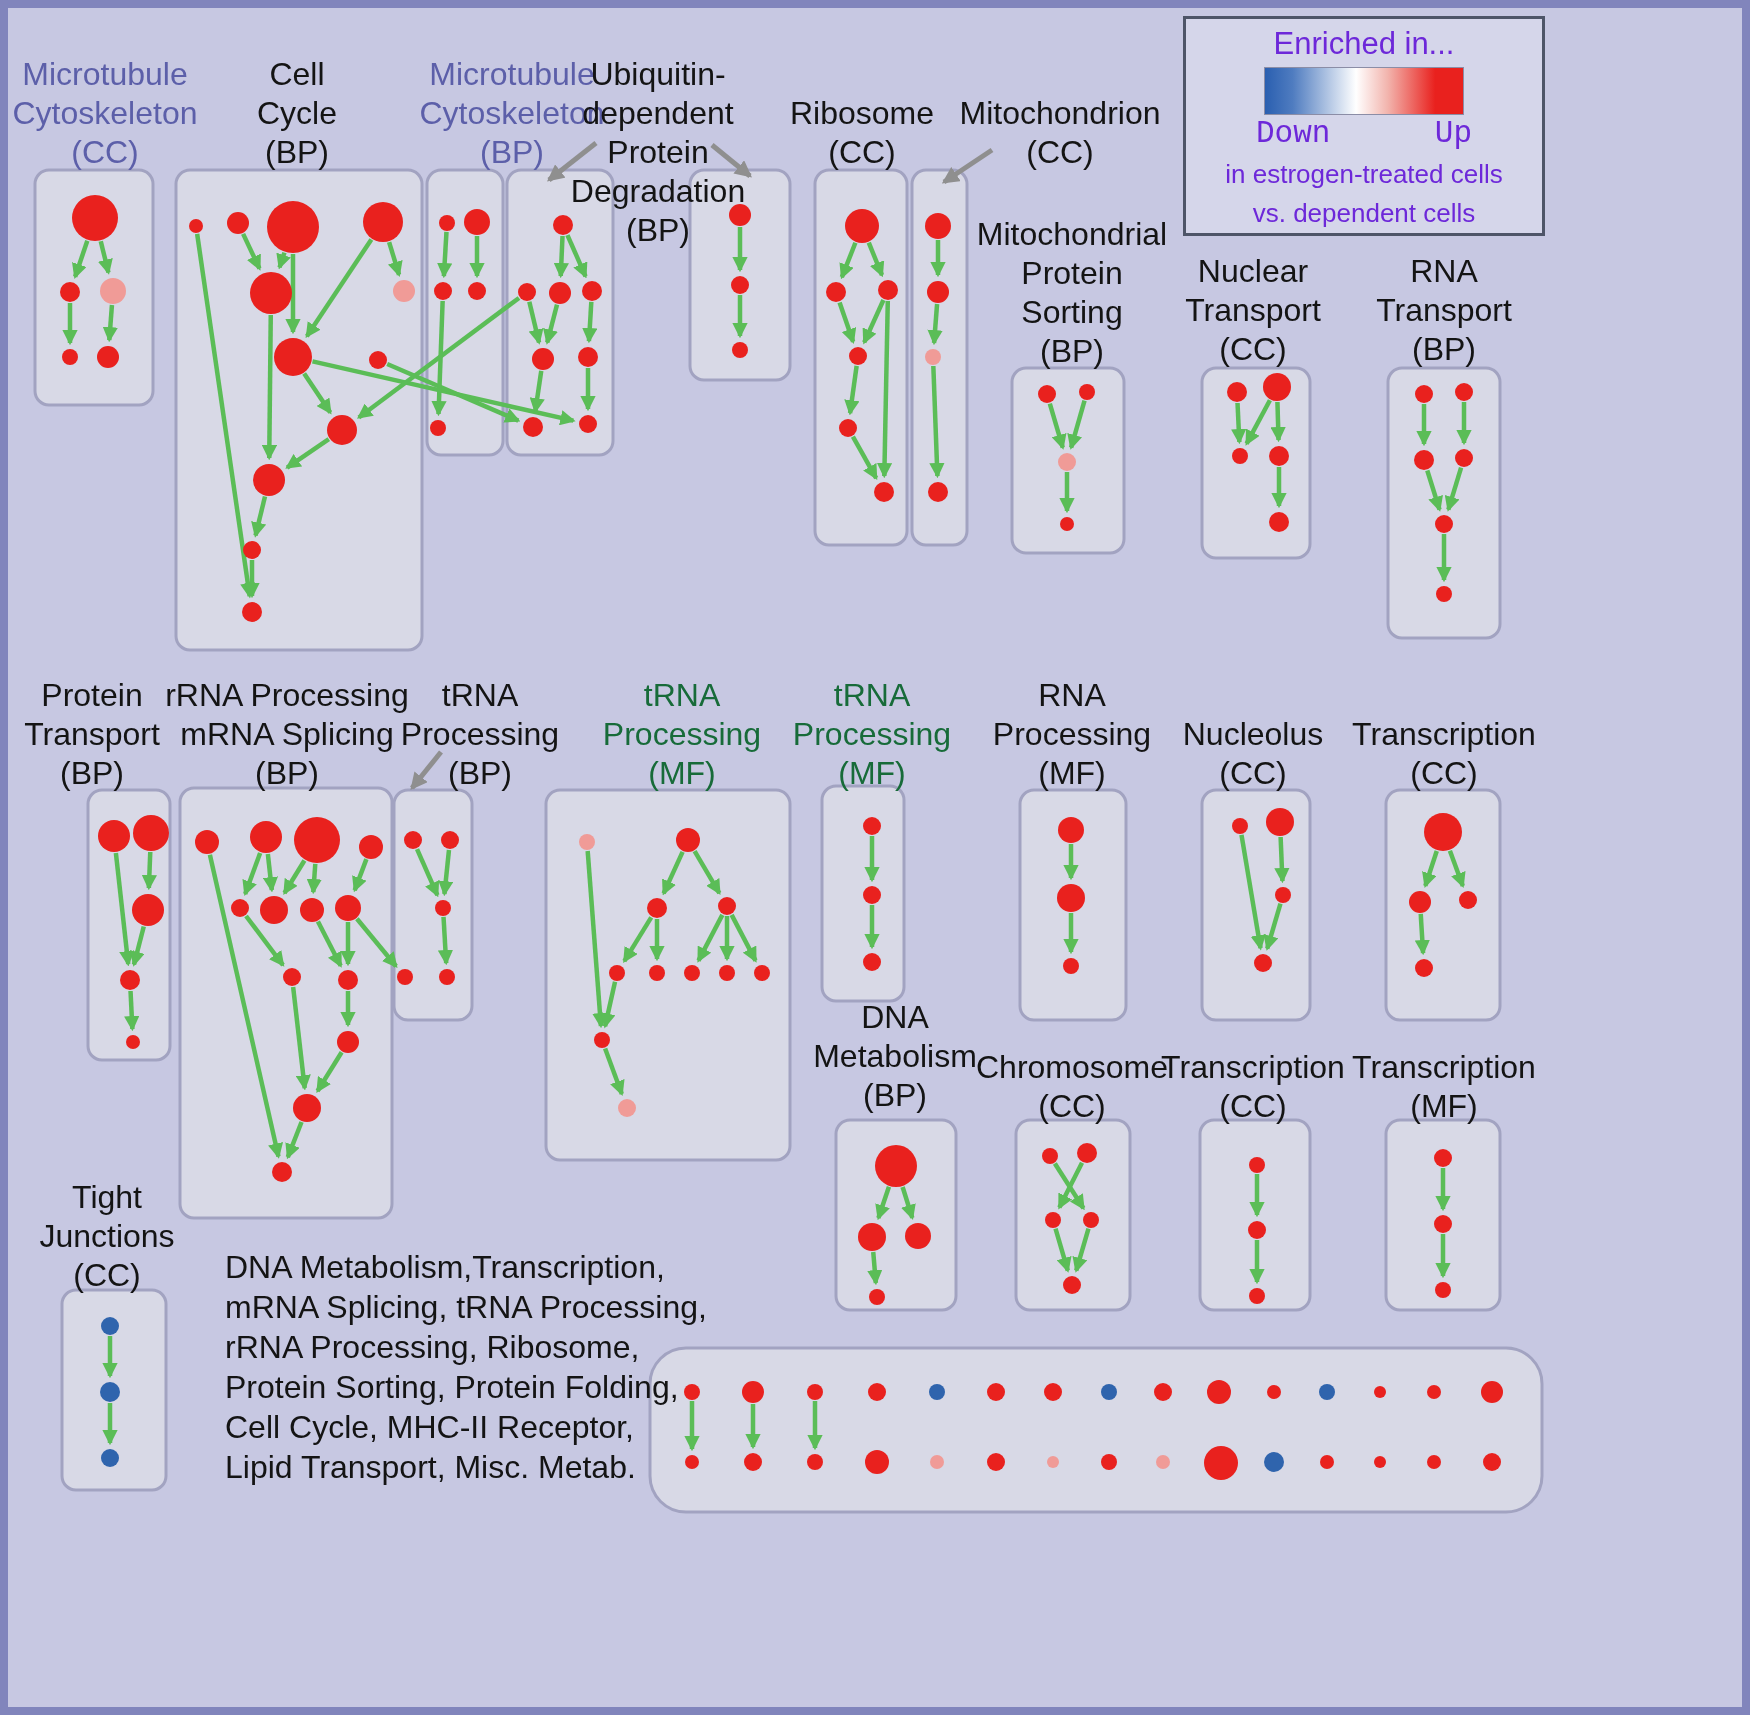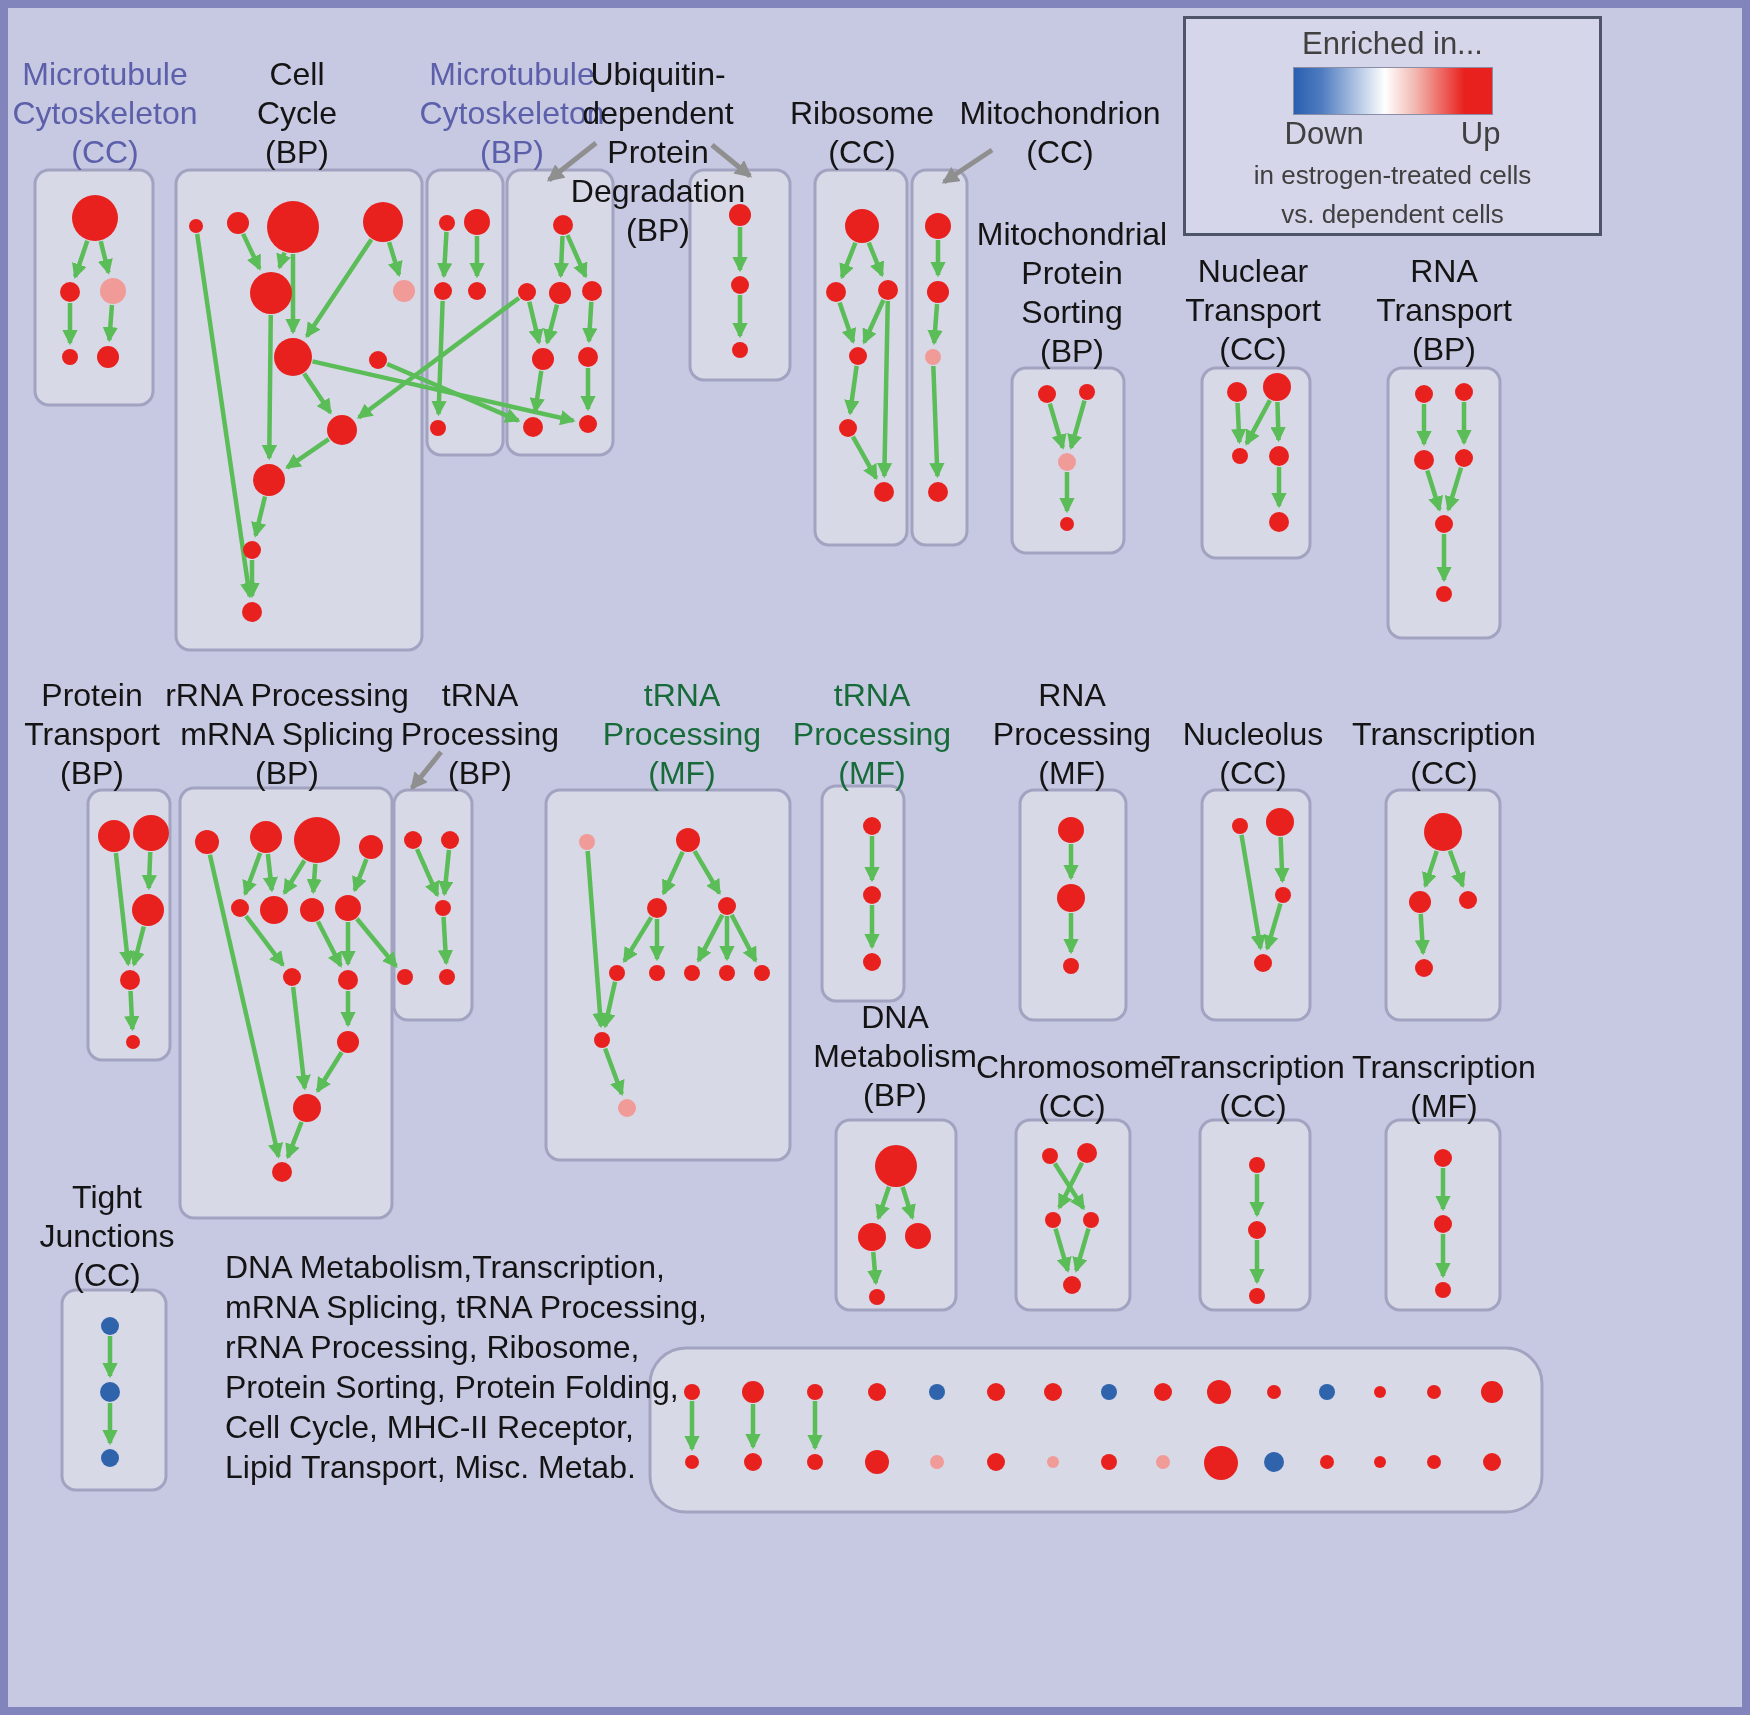--- a/index.html
+++ b/index.html
@@ -1,24 +1,24 @@
 <!DOCTYPE html>
 <html><head>
 <meta charset="utf-8">
 <style>
   * { margin:0; padding:0; box-sizing:border-box; }
   html,body { font-family:"Liberation Sans", sans-serif; }
   body { background:#c7c8e2; }
   .canvas { position:relative; width:1750px; height:1715px; overflow:hidden; }
   svg { position:absolute; left:0; top:0; font-family:"Liberation Sans", sans-serif; }
-  .legend { position:absolute; left:1183px; top:16px; width:419px; height:220px;
-            background:#d5d6ea; border:3px solid #4e5568; text-align:center; color:#404040; }
+  .legend { position:absolute; left:1183px; top:16px; width:362px; height:220px;
+            background:#d5d6ea; border:3px solid #4e5568; text-align:center; color:#6d28d9; }
   .legend-title { font-size:31px; margin-top:7px; }
   .legend-bar { width:200px; height:48px; margin:5px auto 0; border:1px solid #8b8da6; }
-  .legend-row { width:216px; margin:1px auto 0; display:flex; justify-content:space-between; font-size:31px; }
+  .legend-row { width:216px; margin:1px auto 0; display:flex; justify-content:space-between; font-size:31px;font-family:Liberation Mono, monospace; }
   .legend-sub { font-size:26px; margin-top:8px; }
 </style>
 </head>
 <body>
 
 <div class="canvas">
   <svg id="fig" width="1750" height="1715" viewBox="0 0 1750 1715">
       <defs>
         <marker id="ah-green" viewBox="0 0 10 10" refX="8.5" refY="5" markerWidth="3.4" markerHeight="3.4" orient="auto">
           <path d="M0,0 L10,5 L0,10 z" fill="#5bbd57"></path>

